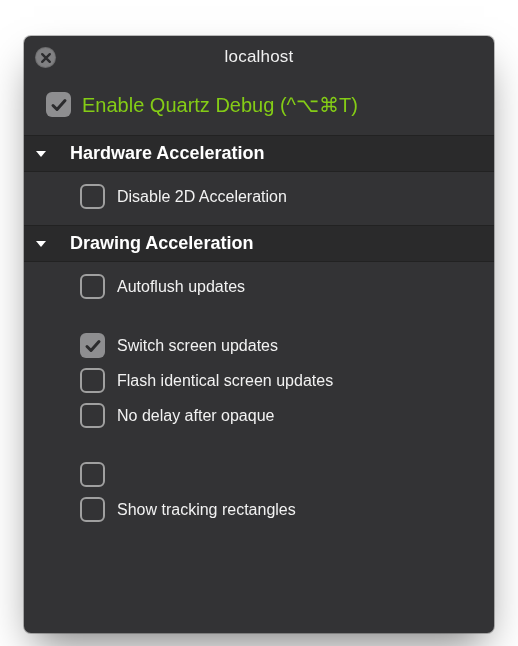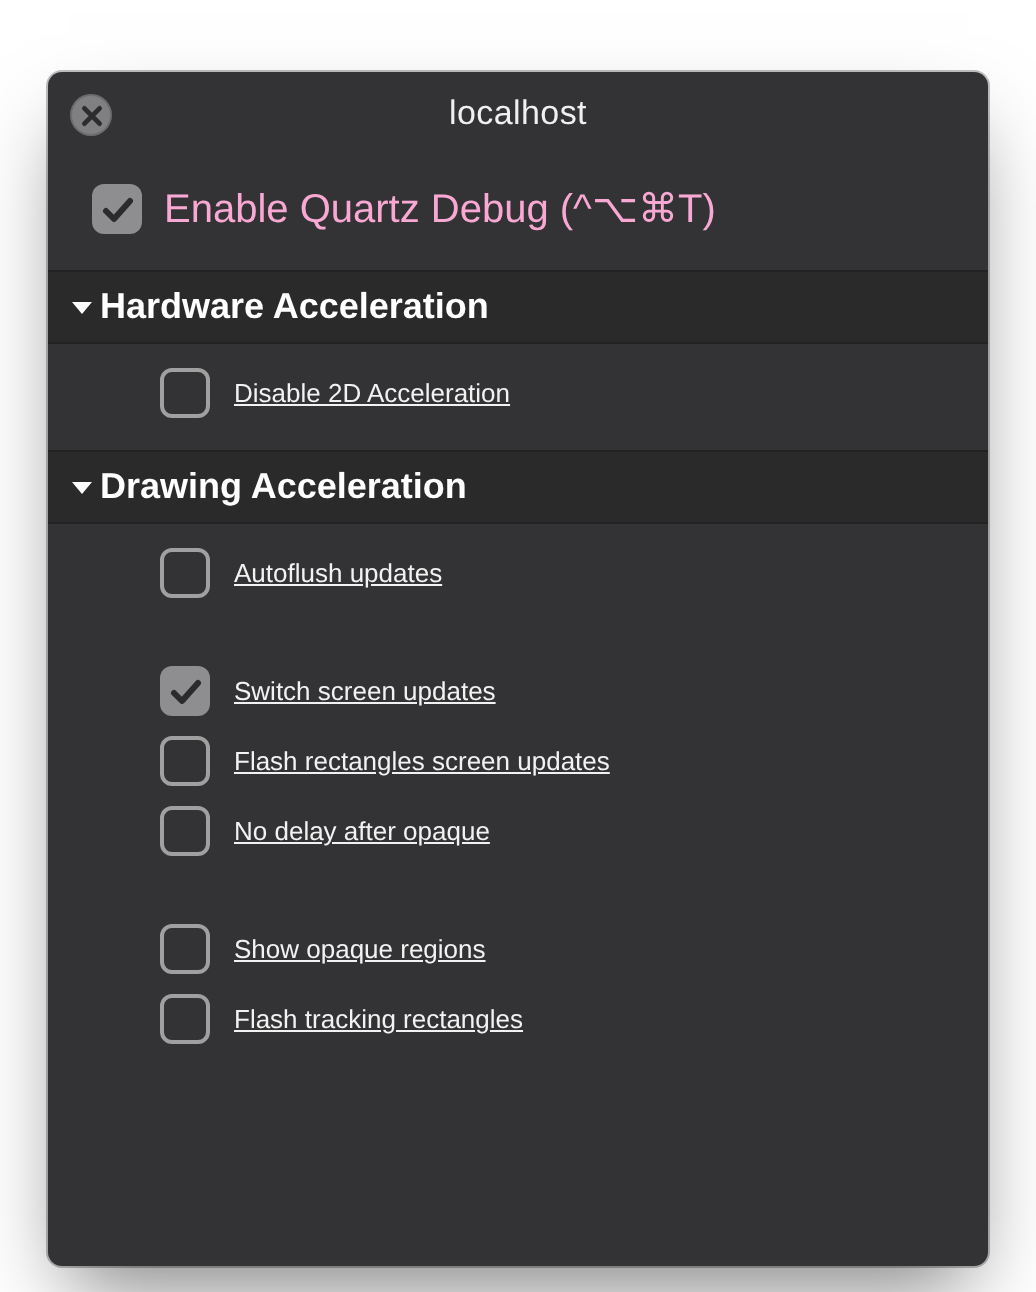--- a/index.html
+++ b/index.html
@@ -38,21 +38,21 @@
   }
   .close-btn svg { display: block; }
   .body { padding: 0 0 10px 0; }
   .top-row {
     display: flex;
     align-items: center;
     gap: 11px;
     padding: 14px 8px 18px 22px;
     font-size: 20px;
     font-weight: 400;
-    color: #f9a8d4;
+    color: #84cc16;
   }
   .checkbox {
     width: 25px; height: 25px;
     border-radius: 6px;
     display: flex; align-items: center; justify-content: center;
     flex-shrink: 0;
   }
   .checkbox.unchecked {
     background: transparent;
     border: 2.5px solid #a0a0a0;
@@ -60,30 +60,30 @@
   .checkbox.checked {
     background: #8e8e90;
     border: none;
   }
   .checkbox.checked svg { display: block; }
   .section-header {
     background: #2a2a2b;
     padding: 7px 14px 7px 10px;
     display: flex;
     align-items: center;
-    gap: 2px;
+    gap: 22px;
     font-size: 18px;
     font-weight: 700;
     color: #fff;
     border-top: 1px solid #222;
     border-bottom: 1px solid #222;
   }
   .disclosure { width: 14px; height: 14px; flex-shrink: 0; display:flex; align-items:center; justify-content:center;}
   .section-body { padding: 12px 18px 16px 56px; display: flex; flex-direction: column; gap: 10px; }
-  .opt-row { display: flex; align-items: center; gap: 12px; font-size: 13px; color: #f2f2f2; font-weight: 400; text-decoration: underline; }
+  .opt-row { display: flex; align-items: center; gap: 12px; font-size: 16px; color: #f2f2f2; font-weight: 400; }
   .spacer { height: 14px; }
   .section-body .checkbox { width: 25px; height: 25px; }
 </style>
 </head>
 <body>
 
 <div class="panel">
   <div class="titlebar">
     <div class="close-btn">
       <svg width="12" height="12" viewBox="0 0 12 12">
@@ -136,32 +136,31 @@
       <div class="opt-row">
         <span class="checkbox checked">
           <svg width="18" height="18" viewBox="0 0 18 18">
               <path d="M3 9.5 L7 13.5 L15 4.5" stroke="#2b2b2d" stroke-width="3" fill="none" stroke-linecap="round" stroke-linejoin="round"></path>
             </svg>
         </span>
         <span>Switch screen updates</span>
       </div>
       <div class="opt-row">
         <span class="checkbox unchecked"></span>
-        <span>Flash rectangles screen updates</span>
+        <span>Flash identical screen updates</span>
       </div>
       <div class="opt-row">
         <span class="checkbox unchecked"></span>
         <span>No delay after opaque</span>
       </div>
       <div class="spacer"></div>
       <div class="opt-row">
         <span class="checkbox unchecked"></span>
-        <span>Show opaque regions</span>
       </div>
       <div class="opt-row">
         <span class="checkbox unchecked"></span>
-        <span>Flash tracking rectangles</span>
+        <span>Show tracking rectangles</span>
       </div>
     </div>
 
 
   </div>
 </div>
 
 </body></html>

